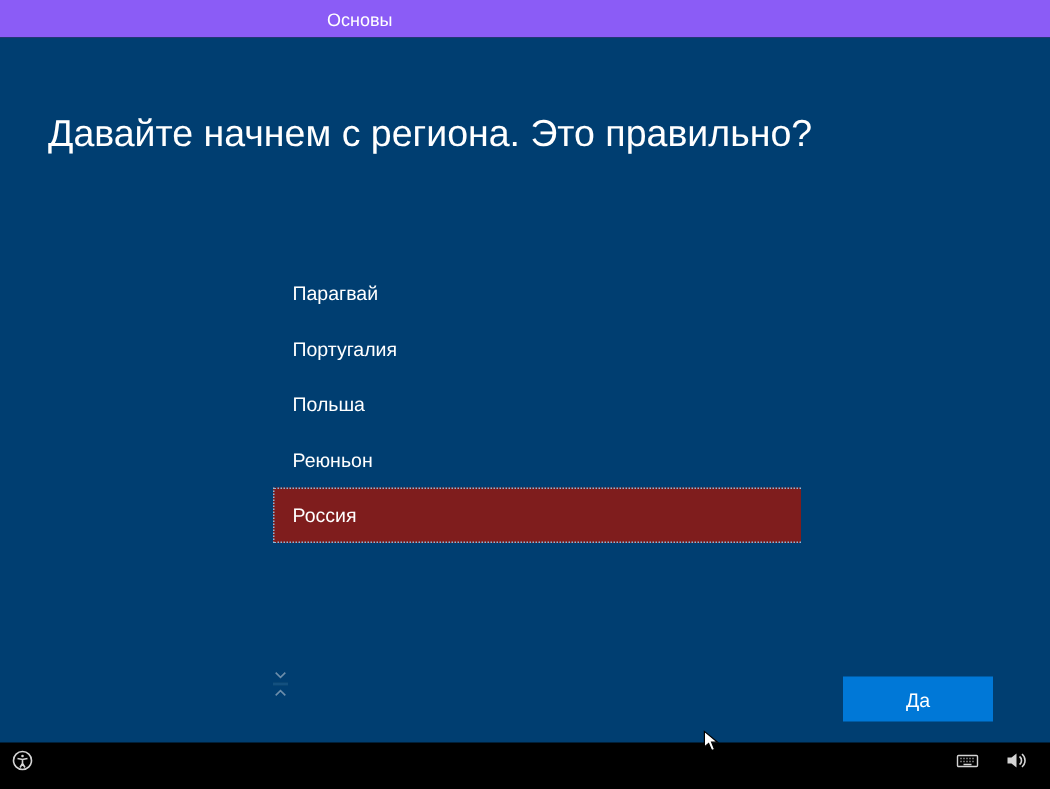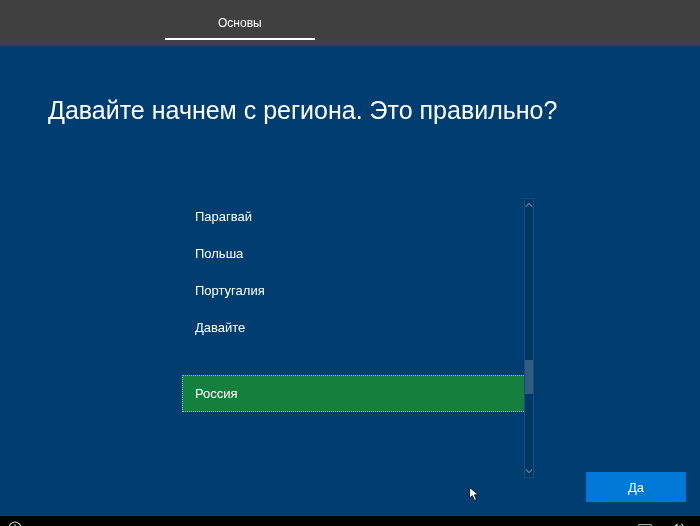--- a/index.html
+++ b/index.html
@@ -4,22 +4,22 @@
   <style>
     * { margin: 0; padding: 0; box-sizing: border-box; }
     html, body {
       width: 700px; height: 526px;
       font-family: "Segoe UI", Arial, sans-serif;
       overflow: hidden;
       background: #000;
       user-select: none;
     }
     .top-bar {
-      height: 46px;
-      background: #404040;
+      height: 25px;
+      background: #8b5cf6;
       display: flex;
       align-items: center;
       padding-left: 200px;
     }
     .tab {
       color: #c7c7c7;
       font-size: 12px;
       padding: 0 18px;
       height: 32px;
       line-height: 32px;
@@ -33,53 +33,53 @@
       content: "";
       position: absolute;
       left: -35px; right: -35px; bottom: -1px;
       height: 2px;
       background: #fff;
     }
     .main {
       background: #003e71;
       height: 470px;
       position: relative;
-      padding: 50px 48px 0 48px;
+      padding: 50px 48px 0 32px;
     }
     .heading {
       color: #fff;
       font-size: 25px;
       font-weight: 400;
       margin-bottom: 38px;
     }
     .list-wrap {
       position: absolute;
       left: 182px;
       top: 152px;
       width: 352px;
       height: 280px;
       display: flex;
+      flex-direction: column;
     }
     .list {
       flex: 1;
       overflow: hidden;
       height: 100%;
     }
     .item {
       color: #fff;
       font-size: 13px;
       padding: 10px 12px;
       cursor: pointer;
       border: 1px solid transparent;
     }
     .item.selected {
-      background: #15803d;
+      background: #7f1d1d;
       border: 1px dotted #8ab9dc;
       border-right: none;
-      margin-top: 29px;
     }
     .scrollbar {
       width: 10px;
       background: #003863;
       position: relative;
       border: 1px solid #13507f;
     }
     .scroll-arrow {
       position: absolute;
       left: 0; right: 0;
@@ -92,21 +92,21 @@
     }
     .scroll-arrow.up { top: 0; }
     .scroll-arrow.down { bottom: 0; }
     .scroll-thumb {
       position: absolute;
       left: 0; right: 0;
       background: #345c7e;
     }
     .yes-btn {
       position: absolute;
-      right: 14px;
+      right: 38px;
       bottom: 14px;
       background: #0078d7;
       color: #fff;
       font-size: 13px;
       border: none;
       width: 100px;
       height: 30px;
       cursor: pointer;
     }
     .bottom-bar {
@@ -138,23 +138,23 @@
 <div class="top-bar">
   <div class="tab active">Основы</div>
 </div>
 
 <div class="main">
   <div class="heading">Давайте начнем с региона. Это правильно?</div>
 
   <div class="list-wrap">
     <div class="list" id="region-list">
         <div class="item">Парагвай</div>
+        <div class="item">Португалия</div>
         <div class="item">Польша</div>
-        <div class="item">Португалия</div>
-        <div class="item">Давайте</div>
+        <div class="item">Реюньон</div>
         <div class="item selected">Россия</div>
       </div>
     <div class="scrollbar">
       <div class="scroll-arrow up">
         <svg viewBox="0 0 10 10">
             <path d="M1 7 L5 3 L9 7" fill="none" stroke="#6c8eab" stroke-width="1.3"></path>
           </svg>
       </div>
       <div class="scroll-thumb" id="scroll-thumb" style="top: 58%; height: 12%;"></div>
       <div class="scroll-arrow down">

